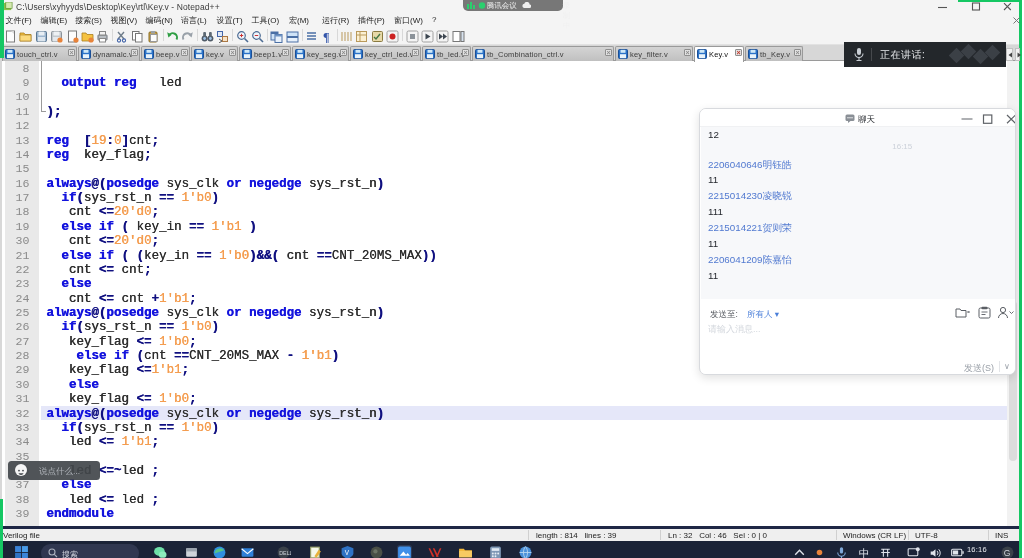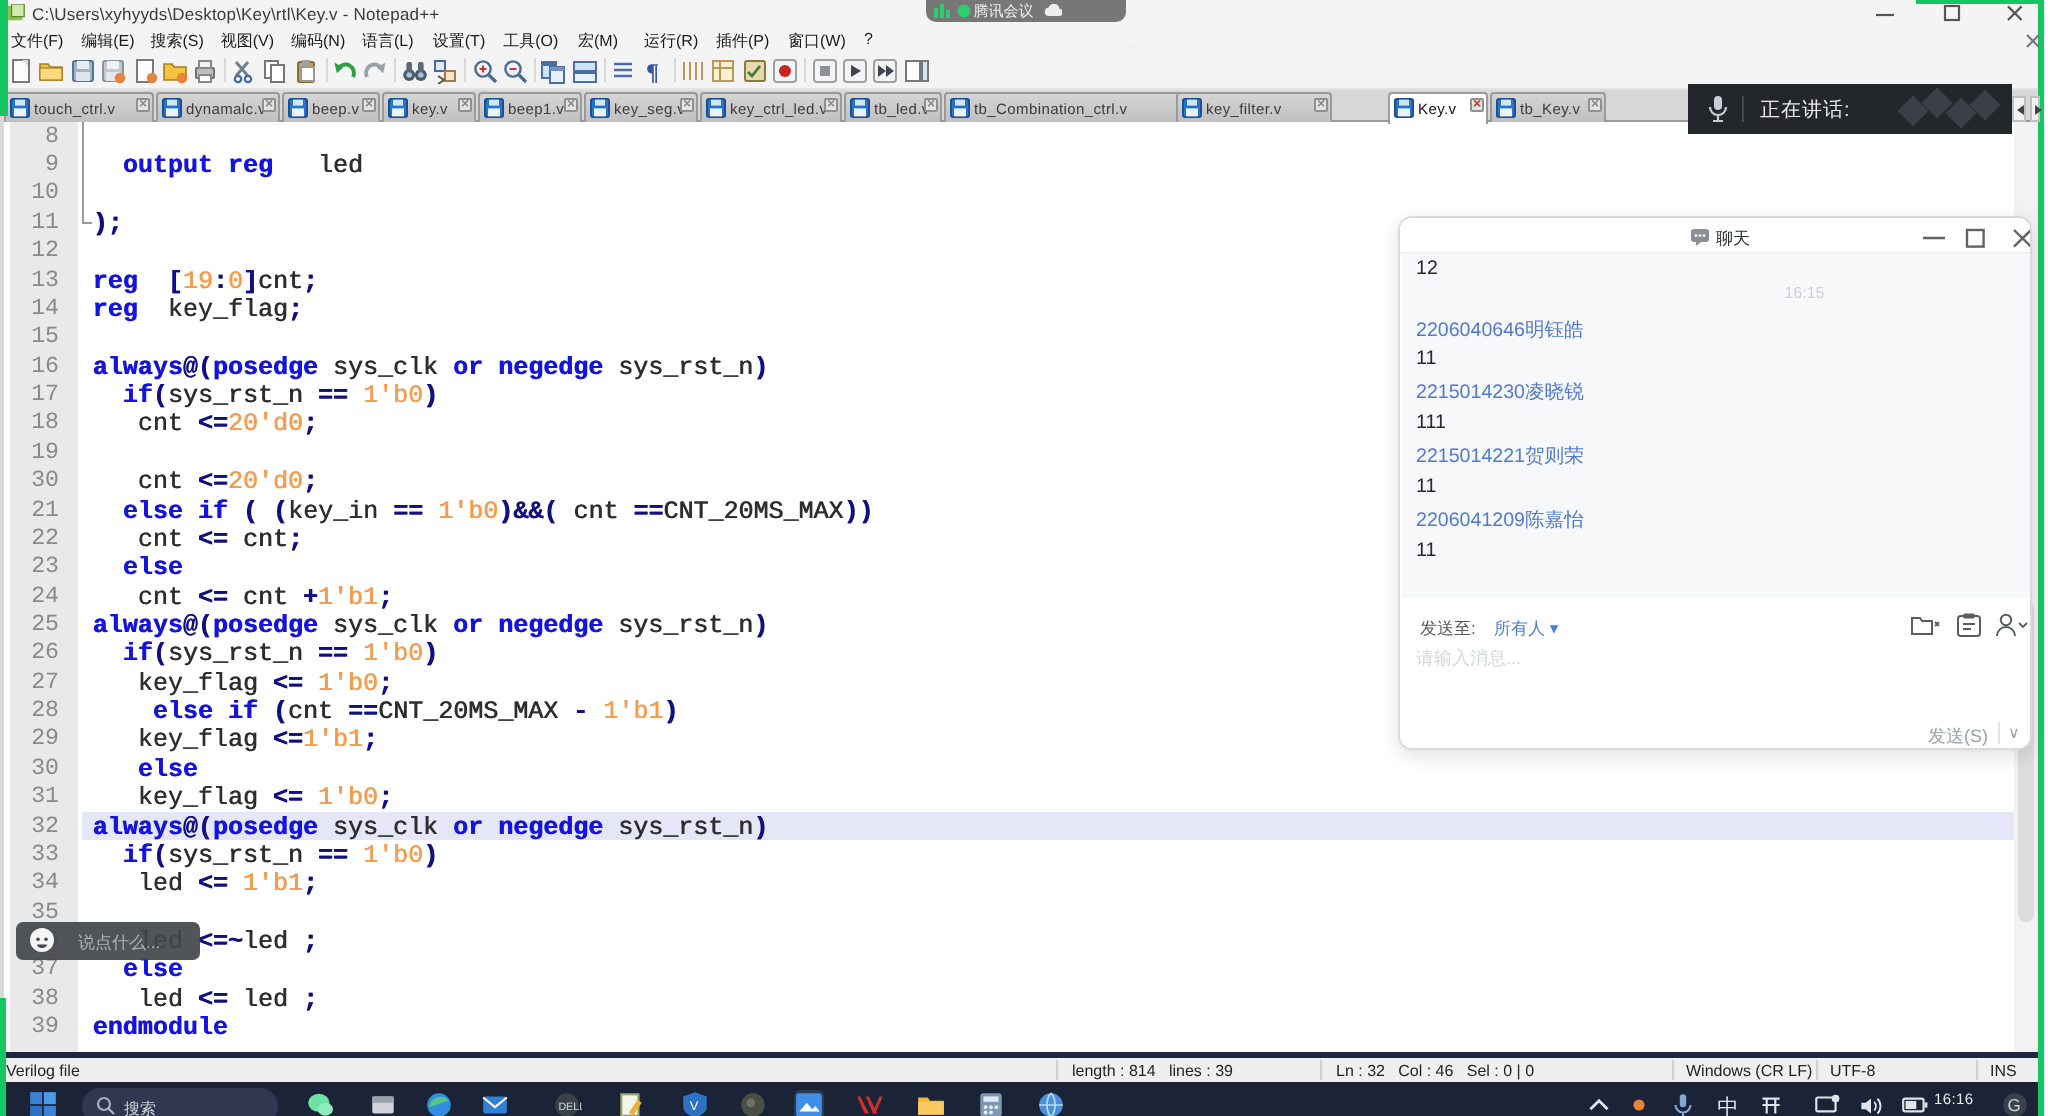--- a/index.html
+++ b/index.html
@@ -349,21 +349,21 @@
       <span class="tfl">
         <svg width="10" height="10" viewBox="0 0 10 10">
           <rect x="0.5" y="0.5" width="9" height="9" rx="1" fill="#2a72c8" stroke="#1b4f96"></rect>
           <rect x="2.5" y="0.8" width="5" height="3" fill="#cfe8f7"></rect>
           <rect x="2" y="5.2" width="6" height="4" fill="#e8f3fb"></rect>
         </svg>
       </span>
       <span class="tnm">tb_Combination_ctrl.v</span>
       <span class="tx" style="color:#8a8a8a">×</span>
     </div>
-    <div class="tab" style="left:588px;width:78px">
+    <div class="tab" style="left:615px;width:78px">
       <span class="tfl">
         <svg width="10" height="10" viewBox="0 0 10 10">
           <rect x="0.5" y="0.5" width="9" height="9" rx="1" fill="#2a72c8" stroke="#1b4f96"></rect>
           <rect x="2.5" y="0.8" width="5" height="3" fill="#cfe8f7"></rect>
           <rect x="2" y="5.2" width="6" height="4" fill="#e8f3fb"></rect>
         </svg>
       </span>
       <span class="tnm">key_filter.v</span>
       <span class="tx" style="color:#8a8a8a">×</span>
     </div>
@@ -432,20 +432,21 @@
   <div id="hiline"></div>
   <div id="vscroll"></div>
     <div id="vthumb"></div>
   <div class="cl" style="top:15.57px">  <span class="k">output</span> <span class="k">reg</span>   <span class="i">led</span></div>
 <div class="cl" style="top:44.31px"><span class="o">);</span></div>
 <div class="cl" style="top:73.05px"><span class="k">reg</span>  <span class="o">[</span><span class="n">19</span><span class="o">:</span><span class="n">0</span><span class="o">]</span><span class="i">cnt</span><span class="o">;</span></div>
 <div class="cl" style="top:87.42px"><span class="k">reg</span>  <span class="i">key_flag</span><span class="o">;</span></div>
 <div class="cl" style="top:116.16px"><span class="k">always</span><span class="o">@(</span><span class="k">posedge</span> <span class="i">sys_clk</span> <span class="k">or</span> <span class="k">negedge</span> <span class="i">sys_rst_n</span><span class="o">)</span></div>
 <div class="cl" style="top:130.53px">  <span class="k">if</span><span class="o">(</span><span class="i">sys_rst_n</span> <span class="o">==</span> <span class="n">1'b0</span><span class="o">)</span></div>
 <div class="cl" style="top:144.90px">   <span class="i">cnt</span> <span class="o">&lt;=</span><span class="n">20'd0</span><span class="o">;</span></div>
+<div class="cl" style="top:159.27px">  <span class="k">else</span> <span class="k">if</span> <span class="o">(</span> <span class="i">key_in</span> <span class="o">==</span> <span class="n">1'b1</span> <span class="o">)</span></div>
 <div class="cl" style="top:173.64px">   <span class="i">cnt</span> <span class="o">&lt;=</span><span class="n">20'd0</span><span class="o">;</span></div>
 <div class="cl" style="top:188.01px">  <span class="k">else</span> <span class="k">if</span> <span class="o">(</span> <span class="o">(</span><span class="i">key_in</span> <span class="o">==</span> <span class="n">1'b0</span><span class="o">)</span><span class="o">&amp;&amp;(</span> <span class="i">cnt</span> <span class="o">==</span><span class="i">CNT_20MS_MAX</span><span class="o">))</span></div>
 <div class="cl" style="top:202.38px">   <span class="i">cnt</span> <span class="o">&lt;=</span> <span class="i">cnt</span><span class="o">;</span></div>
 <div class="cl" style="top:216.75px">  <span class="k">else</span></div>
 <div class="cl" style="top:231.12px">   <span class="i">cnt</span> <span class="o">&lt;=</span> <span class="i">cnt</span> <span class="o">+</span><span class="n">1'b1</span><span class="o">;</span></div>
 <div class="cl" style="top:245.49px"><span class="k">always</span><span class="o">@(</span><span class="k">posedge</span> <span class="i">sys_clk</span> <span class="k">or</span> <span class="k">negedge</span> <span class="i">sys_rst_n</span><span class="o">)</span></div>
 <div class="cl" style="top:259.86px">  <span class="k">if</span><span class="o">(</span><span class="i">sys_rst_n</span> <span class="o">==</span> <span class="n">1'b0</span><span class="o">)</span></div>
 <div class="cl" style="top:274.23px">   <span class="i">key_flag</span> <span class="o">&lt;=</span> <span class="n">1'b0</span><span class="o">;</span></div>
 <div class="cl" style="top:288.60px">    <span class="k">else</span> <span class="k">if</span> <span class="o">(</span><span class="i">cnt</span> <span class="o">==</span><span class="i">CNT_20MS_MAX</span> <span class="o">-</span> <span class="n">1'b1</span><span class="o">)</span></div>
 <div class="cl" style="top:302.97px">   <span class="i">key_flag</span> <span class="o">&lt;=</span><span class="n">1'b1</span><span class="o">;</span></div>

